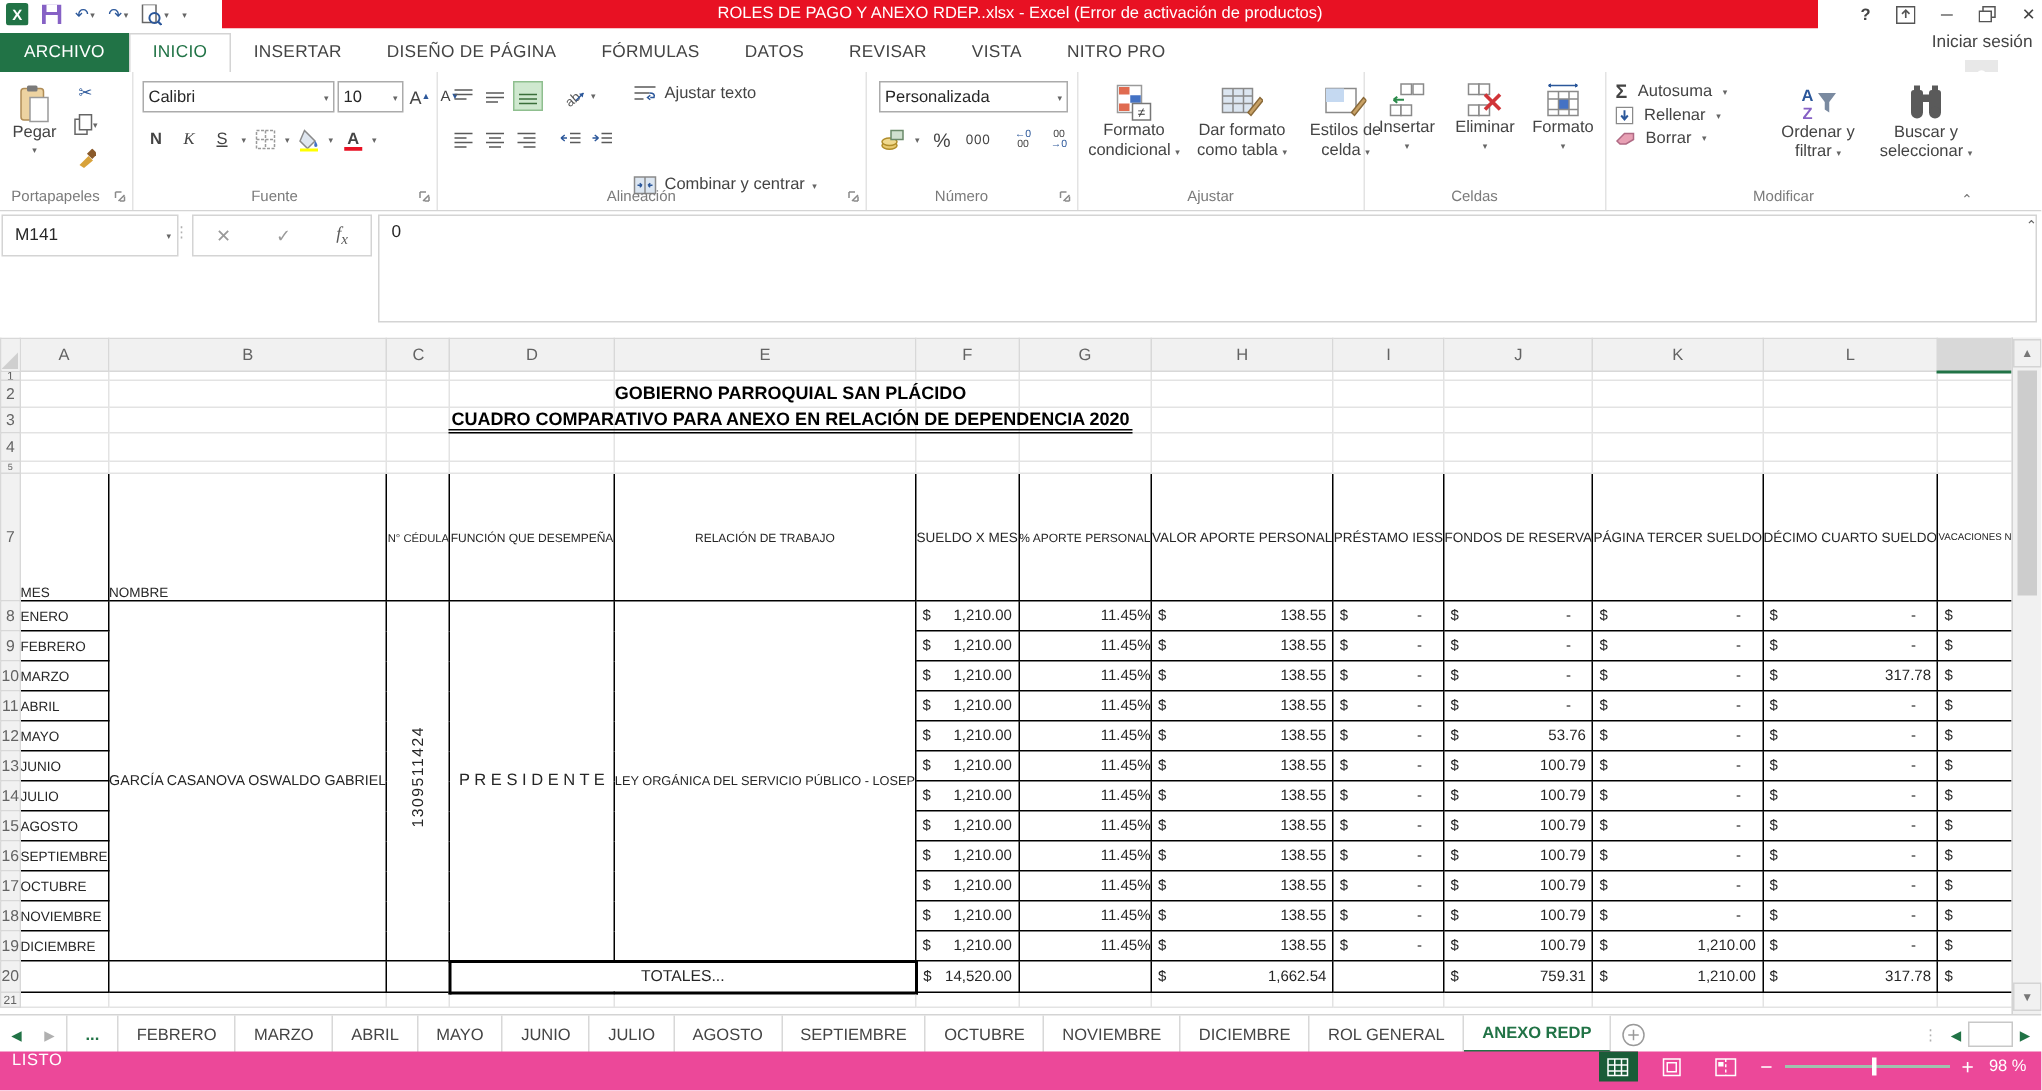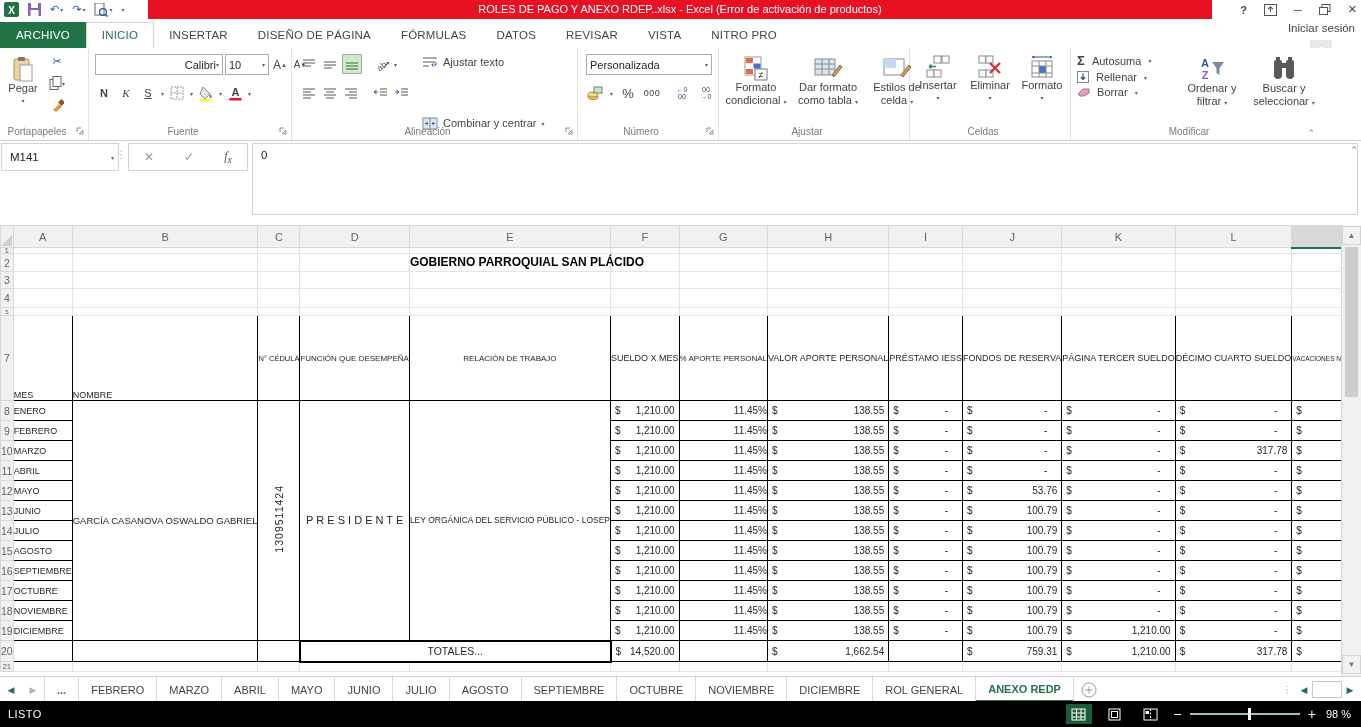--- a/index.html
+++ b/index.html
@@ -81,21 +81,21 @@
       display:flex;align-items:stretch;font-size:11px;color:#444;}
   .nav{width:22px;display:flex;align-items:center;justify-content:center;color:#217346;font-size:9px;}
   .nav.dis{color:#b0b0b0;}
   .stab{display:flex;align-items:center;padding:0 12px;border-right:1px solid #d8d8d8;color:#444;}
   .stab.first{border-left:1px solid #d8d8d8;}
   .stab.active{background:#fff;color:#217346;font-weight:bold;border-bottom:2px solid #217346;border-right:1px solid #d8d8d8;}
   .addsheet{width:30px;display:flex;align-items:center;justify-content:center;}
   #hscroll{margin-left:auto;display:flex;align-items:center;gap:1px;padding-right:4px;}
   #hthumb{width:28px;height:15px;background:#fff;border:1px solid #c8c8c8;}
   
-  #statusbar{top:701px;left:0;width:1361px;height:26px;background:#000000;color:#fff;display:flex;align-items:center;font-size:11px;}
+  #statusbar{top:701px;left:0;width:1361px;height:26px;background:#ec4899;color:#fff;display:flex;align-items:flex-start;font-size:11px;}
   #status-mode{padding-left:8px;letter-spacing:.4px;}
   #status-right{margin-left:auto;display:flex;align-items:center;gap:10px;padding-right:10px;}
   .viewbtn{width:26px;height:20px;display:flex;align-items:center;justify-content:center;}
   .viewbtn.sel{background:#1a5c38;}
   #zoomctl{display:flex;align-items:center;gap:8px;}
   #zoom-track{width:110px;height:2px;background:#9fc3ae;position:relative;}
   #zoom-knob{position:absolute;left:58px;top:-5px;width:3px;height:12px;background:#fff;}
   svg{display:block;}
 </style>
 </head>
@@ -206,21 +206,21 @@
     <div class="glabel">Portapapeles</div>
     <span class="dlg">
         <svg width="9" height="9">
           <path d="M1 1 H5 M1 1 V5 M3 7 L7 3 M7 7 H4 M7 7 V4" stroke="#8a8a8a" fill="none"></path>
         </svg>
       </span>
   </div>
 
   <div class="rgroup" style="width:202px;">
     <div class="abs seg" style="left:6px;top:6px;">
-      <span class="combo" style="width:120px;justify-content:flex-end;">
+      <span class="combo" style="width:120px;">
         <span>Calibri</span>
           <span class="dd">▾</span>
       </span>
       <span class="combo" style="width:36px;">
         <span>10</span>
           <span class="dd">▾</span>
       </span>
       <span class="mini" style="font-size:12px;">A<sup style="font-size:6px;color:#2b579a;">▲</sup></span>
       <span class="mini" style="font-size:10px;">A<sup style="font-size:6px;color:#2b579a;">▼</sup></span>
     </div>
@@ -1329,20 +1329,21 @@
           <td class="c"></td>
           <td class="c"></td>
           <td class="c"></td>
           <td class="c"></td>
           <td class="c"></td>
         </tr>
       </tbody>
     </table>
   <div id="title-ov" class="abs">
     <div class="l">GOBIERNO PARROQUIAL SAN PLÁCIDO</div>
+    <div class="l u" style="height:19px;line-height:16px;"><span>CUADRO COMPARATIVO PARA ANEXO EN RELACIÓN DE DEPENDENCIA 2020</span></div>
   </div>
 </div>
 <div id="vscroll" class="abs">
   <div class="sbtn">▲</div>
   <div id="vthumb"></div>
   <div class="sbtn" style="position:absolute;bottom:1px;left:0;">▼</div>
 </div>
 
 <div id="tabbar" class="abs">
   <span class="nav">◀</span>

